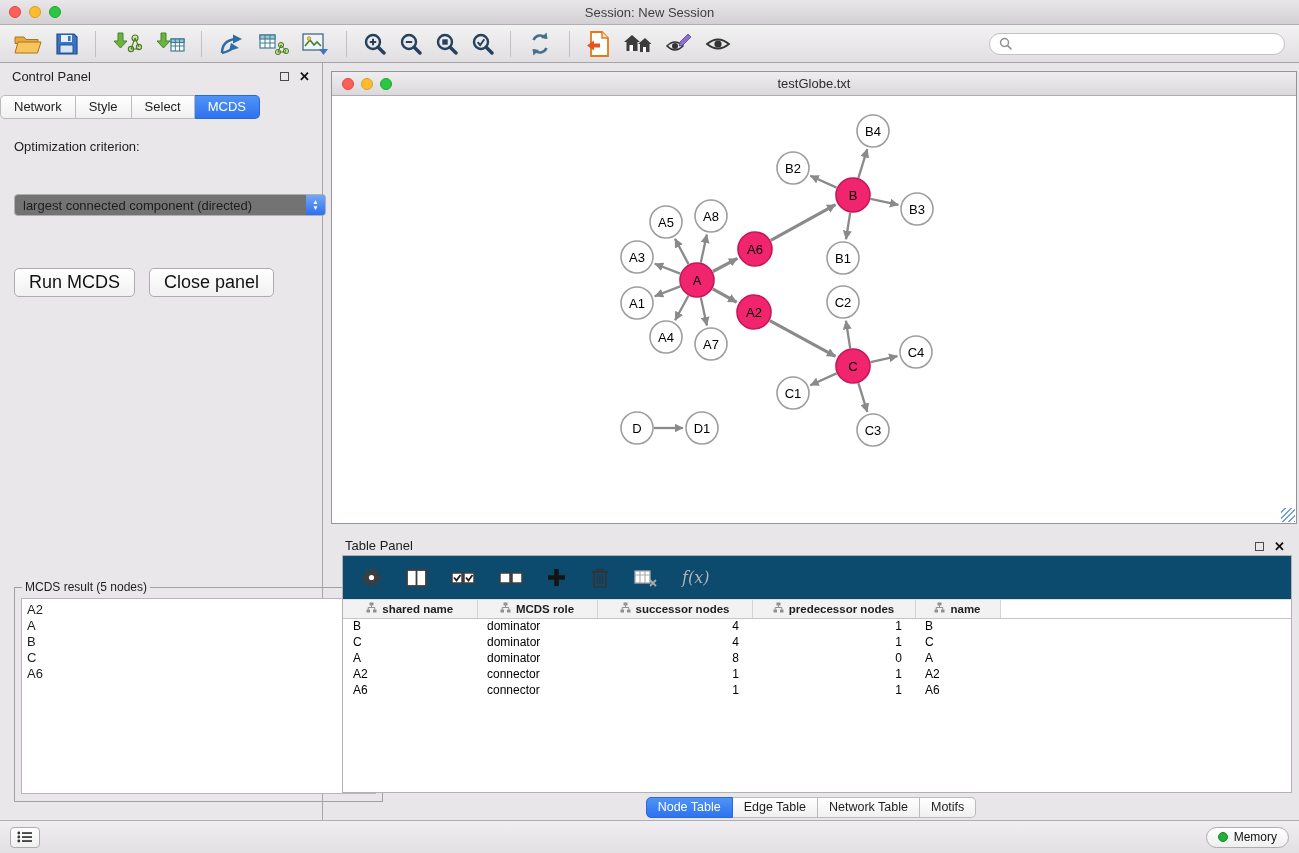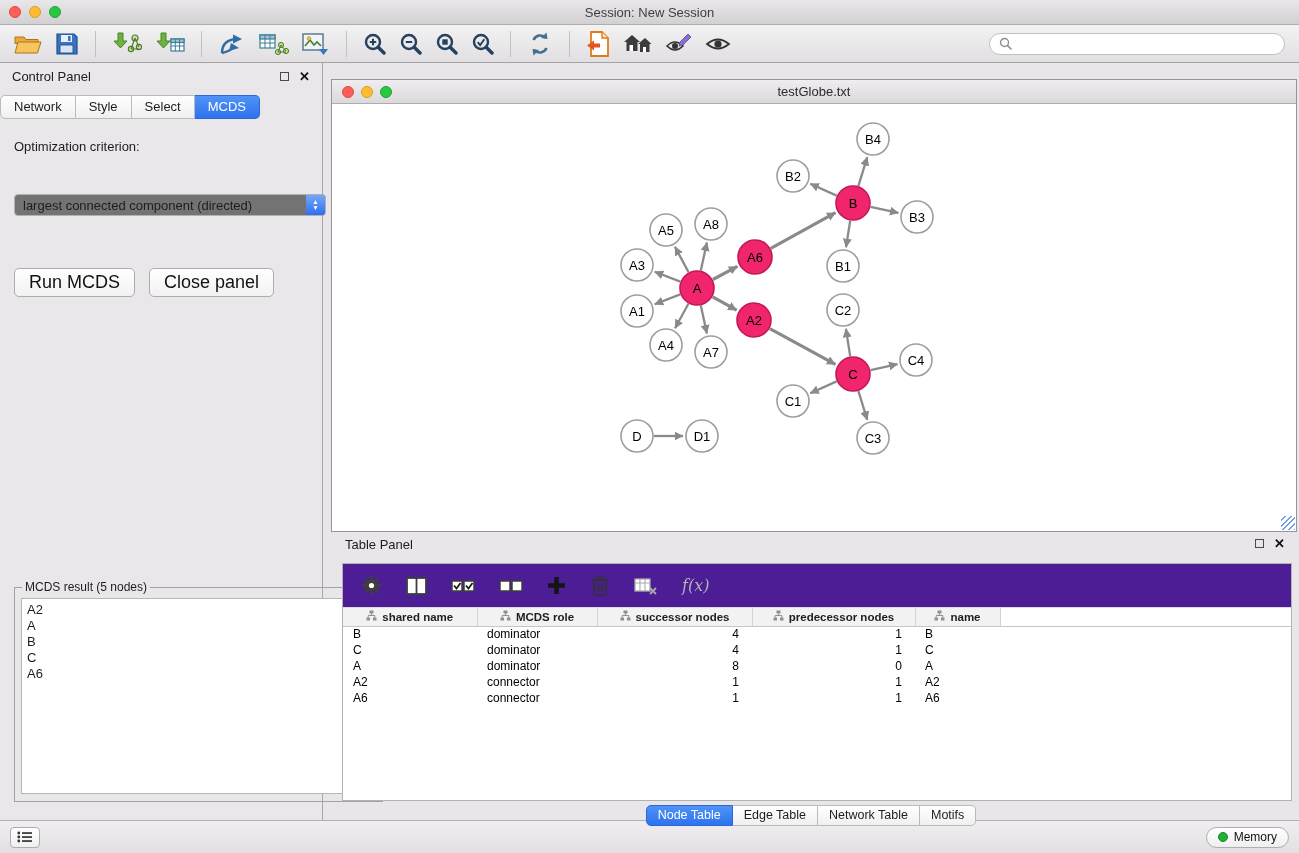--- a/index.html
+++ b/index.html
@@ -47,34 +47,34 @@
   .mac-btn { font-family:"Liberation Sans",sans-serif; font-size:18px; padding:3px 14px; background:linear-gradient(#ffffff,#f2f1f2); border:1px solid #aeacae; border-radius:5px; color:#111; }
 
   .result-fieldset { margin-top:243px; margin-bottom:18px; width:369px; flex:1; border:1px solid #a3a1a3; padding:4px 6px 7px 6px; display:flex; min-height:0; }
   .result-fieldset legend { font-size:12px; padding:0 3px; margin-left:1px; }
   .result-list { flex:1; background:#fff; border:1px solid #b7b5b7; padding:3px 5px; font-size:13px; overflow:hidden; }
   .result-item { line-height:16px; }
 
   
   .right-area { flex:1; display:flex; flex-direction:column; min-width:0; }
 
-  .network-window { height:453px; margin:16px 2px 0 8px; border:1px solid #969496; background:#b91c1c; display:flex; flex-direction:column; position:relative; flex:none; }
+  .network-window { height:453px; margin:8px 2px 0 8px; border:1px solid #969496; background:#b91c1c; display:flex; flex-direction:column; position:relative; flex:none; }
   .nw-titlebar { height:24px; background:linear-gradient(#efedef,#dbd9db); border-bottom:1px solid #aeacae; position:relative; display:flex; align-items:center; flex:none; }
   .nw-titlebar .traffic { top:6px; left:10px; gap:7px; }
   .nw-title { flex:1; text-align:center; font-size:13px; color:#2c2c2c; }
   .nw-canvas { flex:1; background:#fff; position:relative; overflow:hidden; }
   .nw-canvas svg { display:block; }
   .resize-corner { position:absolute; right:1px; bottom:1px; width:14px; height:14px;
     background:repeating-linear-gradient(135deg, transparent 0 2.5px, #6fa0e0 2.5px 4px); }
 
   
   .table-panel { flex:1; padding-top:5px; display:flex; flex-direction:column; min-height:0; }
-  .tp-header { height:24px; display:flex; align-items:flex-start; padding:0 14px 0 22px; font-size:13px; flex:none; }
+  .tp-header { height:24px; display:flex; align-items:flex-end; padding:0 14px 0 22px; font-size:13px; flex:none; }
   .tp-content { margin:2px 7px 0 19px; height:238px; background:#fff; border:1px solid #b3b1b3; display:flex; flex-direction:column; flex:none; }
-  .tp-toolbar { height:44px; display:flex; align-items:center; gap:24px; padding:7px 18px; border-bottom:1px solid #dcdcdc; background:#4c1d95; flex:none; }
+  .tp-toolbar { height:44px; display:flex; align-items:center; gap:24px; padding:7px 18px; border-bottom:1px solid #dcdcdc; background:#0c4a6e; flex:none; }
   .fx-label { font-family:"DejaVu Serif", serif; font-style:italic; font-size:16px; color:#b3b3b3; }
   .tp-table-wrap { flex:1; overflow:hidden; }
   #node-table { border-collapse:collapse; table-layout:fixed; width:100%; font-size:12px; }
   #node-table th { font-weight:normal; height:18px; background:#f3f2f3; border-right:1px solid #d4d4d4; border-bottom:1px solid #c6c6c6; color:#1e1e1e; text-align:center; white-space:nowrap; }
   #node-table th .th-lab { margin-left:5px; font-weight:bold; font-size:11.5px; }
   #node-table th.filler { background:#fff; border-right:none; }
   #node-table td { height:16px; padding:0 10px; white-space:nowrap; color:#000; }
   #node-table td.num { text-align:right; padding-right:13px; }
 
   .tp-tabs { display:flex; justify-content:center; margin-top:4px; flex:none; }

